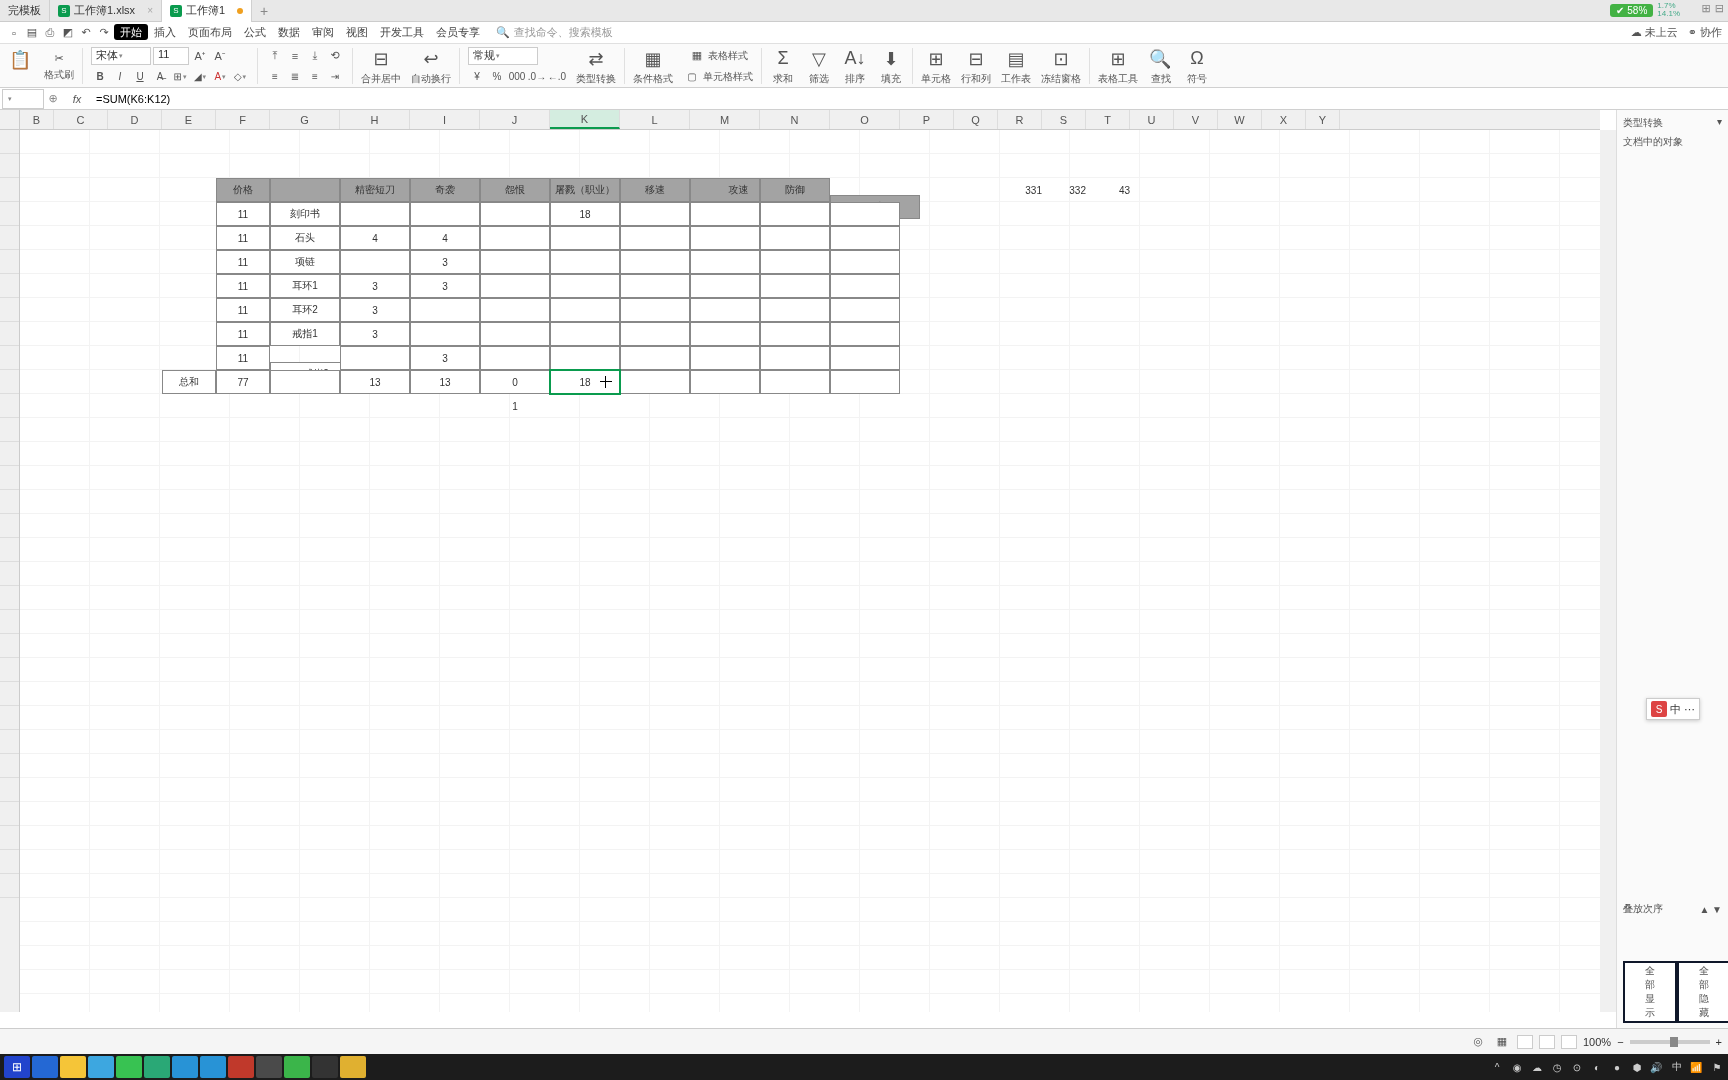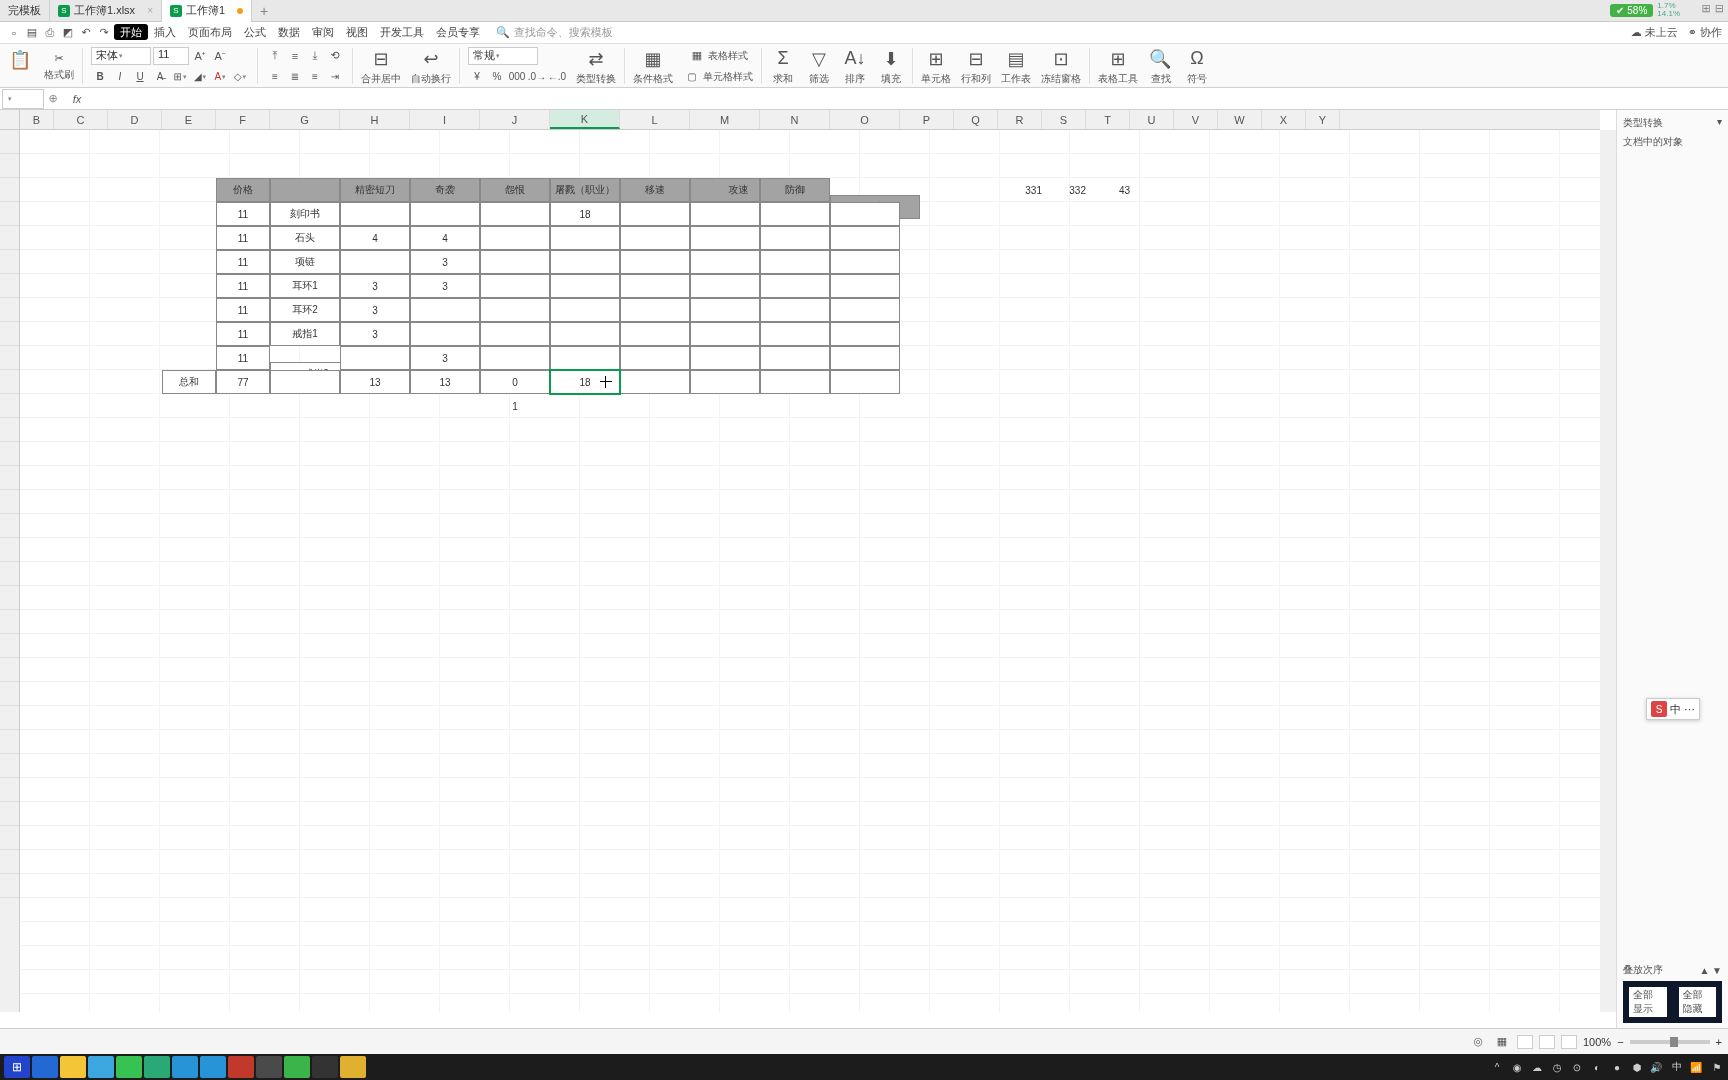--- a/index.html
+++ b/index.html
@@ -71,21 +71,21 @@
 .cursor-cross::before { left:5px; top:0; width:1px; height:12px; }
 .cursor-cross::after { top:5px; left:0; height:1px; width:12px; }
 .vscroll { position:absolute; right:0; top:20px; width:16px; bottom:0; background:#f0f0f0; }
 
 
 .sidepanel { position:absolute; right:0; top:110px; width:112px; bottom:48px; background:#fafafa; border-left:1px solid #ddd; padding:4px 6px; font-size:10px; color:#555; }
 .sidepanel .hdr { display:flex; justify-content:space-between; padding:2px 0; }
 .sidepanel .sect { padding:3px 0; }
 .side-foot { position:absolute; bottom:5px; left:0; right:0; padding:4px 6px; display:flex; flex-direction:column; gap:4px; }
 .side-foot .row { display:flex; justify-content:space-between; align-items:center; }
-.side-btn { border:6px solid #0f172a; padding:1px 4px; background:#fff; font-size:10px; }
+.side-btn { border:2px solid #0f172a; padding:1px 20px; background:#fff; font-size:10px;margin-top:41px; }
 
 
 .sheettabs { position:absolute; bottom:26px; left:0; right:112px; height:20px; background:#f0f0f0; border-top:1px solid #ccc; display:flex; align-items:center; }
 .sheet-tab { background:#fff; padding:2px 10px; border:1px solid #ccc; border-bottom:none; font-size:11px; color:#0a9b4e; cursor:pointer; }
 .sheet-plus { width:18px; text-align:center; color:#888; cursor:pointer; }
 .hscroll { flex:1; height:12px; margin:0 8px; background:#e8e8e8; position:relative; }
 .hscroll-thumb { position:absolute; left:0; width:40%; top:0; bottom:0; background:#ccc; }
 
 
 .statusbar { position:absolute; bottom:0; left:0; right:0; height:26px; background:#f5f5f5; border-top:1px solid #ccc; display:flex; align-items:center; padding:0 6px; gap:6px; }
@@ -302,20 +302,21 @@
     </div>
 </div>
 
 <div class="namerow">
   <div class="namebox">
       <span></span>
       <span class="dd">▾</span>
     </div>
   <span class="zoom-ico">⊕</span>
   <span class="fx-ico">fx</span>
+  <input class="fx-inp" value="=SUM(K6:K12)" style="">
 </div>
 
 <div class="grid-area" style="margin-right:112px">
   <div class="corner"></div>
   <div class="colhdr-row" id="colhdrs">
       <div class="colhdr" style="width: 34px;">B</div>
       <div class="colhdr" style="width: 54px;">C</div>
       <div class="colhdr" style="width: 54px;">D</div>
       <div class="colhdr" style="width: 54px;">E</div>
       <div class="colhdr" style="width: 54px;">F</div>

